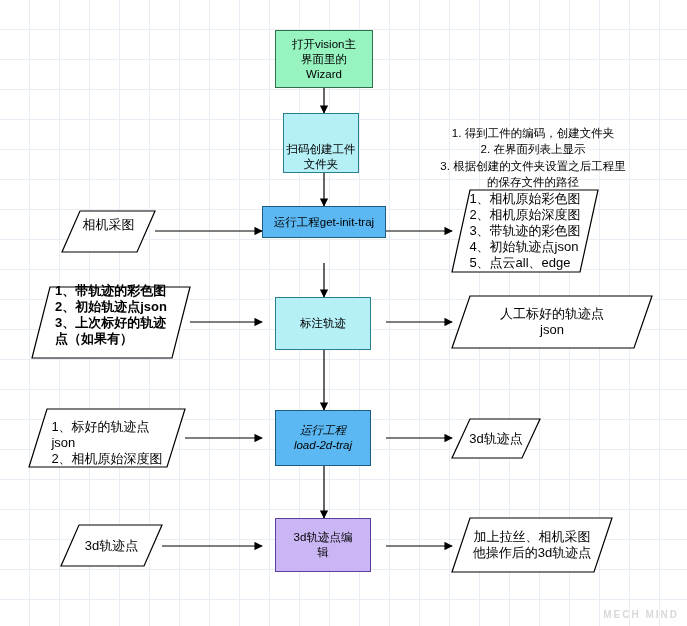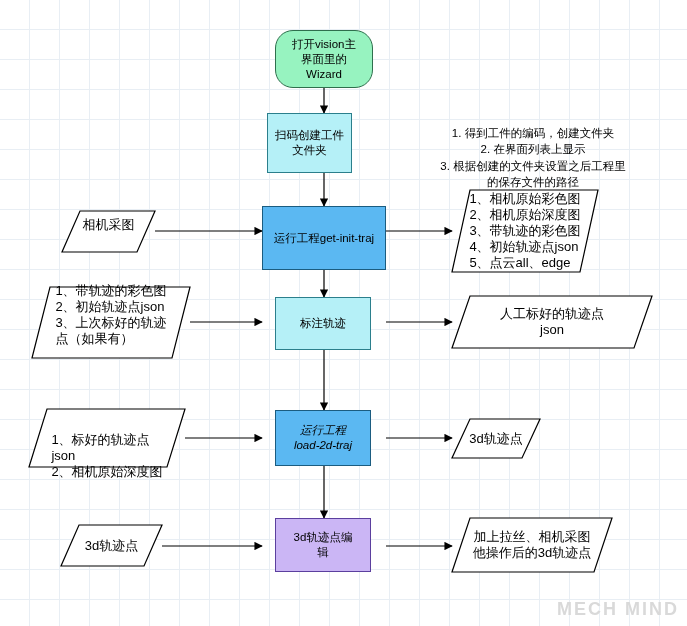--- a/index.html
+++ b/index.html
@@ -37,21 +37,21 @@
     display: flex;
     align-items: center;
     justify-content: center;
     text-align: center;
     font-size: 11.5px;
     line-height: 15px;
     color: #000000;
     white-space: pre-line;
     border: 1px solid #000000;
   }
-  .rect-green  { background: #97f3c0; border-color: #2f6f4d; border-radius: 18px; }
+  .rect-green  { background: #97f3c0; border-color: #2f6f4d; }
   .rect-cyan   { background: #b5f0f7; border-color: #2b7f8c; }
   .rect-blue   { background: #5bb8f2; border-color: #1b5c80; }
   .rect-purple { background: #cbb6f5; border-color: #5b3f9e; }
   .para {
     position: absolute;
     box-sizing: border-box;
   }
   .para .para-inner {
     position: absolute;
     left: 0; top: 0; right: 0; bottom: 0;
@@ -70,21 +70,21 @@
     font-size: 11.5px;
     line-height: 16.5px;
     color: #000000;
     white-space: pre-line;
     text-align: center;
   }
   .watermark {
     position: absolute;
     right: 8px;
     bottom: 6px;
-    font-size: 18px;
+    font-size: 10px;
     letter-spacing: 2px;
     color: #d9d9d9;
     font-weight: bold;
     font-family: "Liberation Sans", sans-serif;
   }
 </style>
 </head>
 <body>
 
 <div id="canvas">
@@ -126,26 +126,26 @@
       <polygon points="470,518 612,518 594,572 452,572"></polygon>
     </g>
   </svg>
 
   <div class="node rect-green" style="left:275px; top:30px; width:98px; height:58px;">
     <span>打开vision主
 界面里的
 Wizard</span>
   </div>
 
-  <div class="node rect-cyan" style="left:267px; top:113px; width:85px; height:60px;">
+  <div class="node rect-cyan" style="left:283px; top:113px; width:76px; height:60px;align-items:flex-end;">
     <span>扫码创建工件
 文件夹</span>
   </div>
 
-  <div class="node rect-blue" style="left:262px; top:206px; width:124px; height:64px;">
+  <div class="node rect-blue" style="left:262px; top:206px; width:124px; height:32px;">
     <span>运行工程get-init-traj</span>
   </div>
 
   <div class="node rect-cyan" style="left:275px; top:297px; width:96px; height:53px;">
     <span>标注轨迹</span>
   </div>
 
   <div class="node rect-blue" style="left:275px; top:410px; width:96px; height:56px;font-style:italic;">
     <span>运行工程
 load-2d-traj</span>
@@ -155,30 +155,30 @@
     <span>3d轨迹点编
 辑</span>
   </div>
 
   <div class="para" style="left:62px; top:211px; width:93px; height:27px;">
     <div class="para-inner" style="justify-content:center;">
       <span>相机采图</span>
     </div>
   </div>
 
-  <div class="para" style="left:32px; top:287px; width:158px; height:56px;">
+  <div class="para" style="left:32px; top:287px; width:158px; height:56px;font-weight:bold;">
     <div class="para-inner">
       <span>1、带轨迹的彩色图
 2、初始轨迹点json
 3、上次标好的轨迹
 点（如果有）</span>
     </div>
   </div>
 
-  <div class="para" style="left:29px; top:427px; width:156px; height:58px;">
+  <div class="para" style="left:29px; top:414px; width:156px; height:58px;">
     <div class="para-inner">
       <span>1、标好的轨迹点
     json
 2、相机原始深度图</span>
     </div>
   </div>
 
   <div class="para" style="left:61px; top:525px; width:101px; height:41px;">
     <div class="para-inner" style="justify-content:center;">
       <span>3d轨迹点</span>

